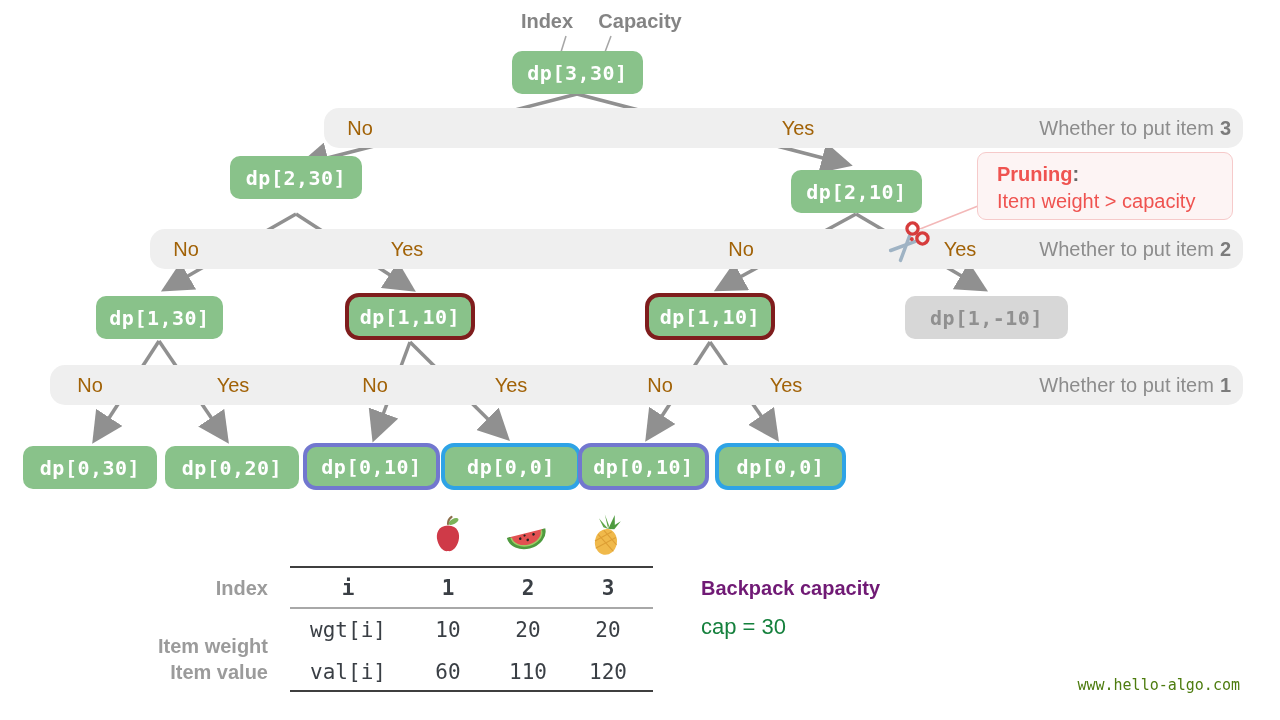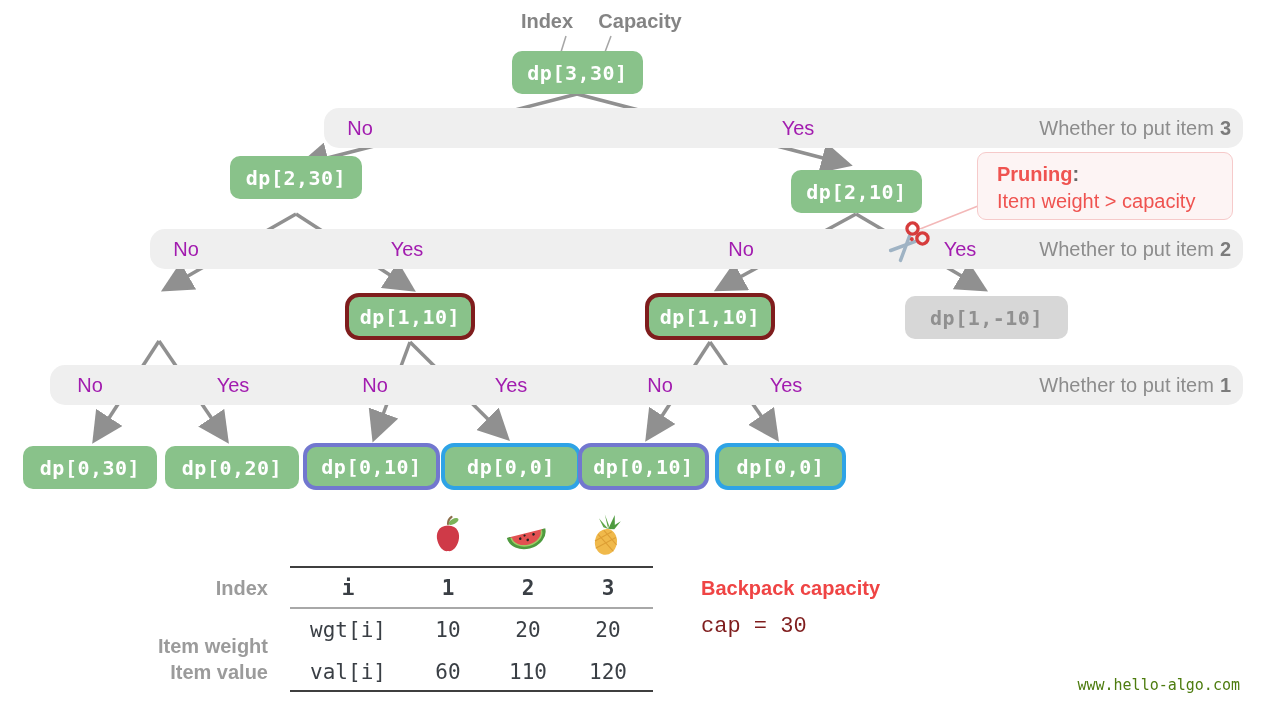--- a/index.html
+++ b/index.html
@@ -3,21 +3,21 @@
 <meta charset="utf-8">
 <style>
   html,body{margin:0;padding:0;background:#ffffff;}
   .canvas{position:relative;width:1280px;height:720px;background:#ffffff;overflow:hidden;
           font-family:"Liberation Sans", sans-serif;}
   svg.edges{position:absolute;left:0;top:0;}
 
   
   .band{position:absolute;height:40px;background:#efefef;border-radius:15px;}
   .band-answer{position:absolute;height:40px;line-height:40px;transform:translateX(-50%);
-               font-size:20px;color:#a21caf;white-space:nowrap;}
+               font-size:20px;color:#a16207;white-space:nowrap;}
   .band-q{position:absolute;right:49px;height:40px;line-height:40px;font-size:20px;
           color:#8c8c8c;white-space:nowrap;}
   .band-q b{margin-left:6px;color:#7c7c7c;}
 
   
   .node{position:absolute;display:flex;align-items:center;justify-content:center;
         box-sizing:border-box;background:#89c28a;color:#ffffff;border-radius:10px;
         font-family:"DejaVu Sans Mono", monospace;font-weight:bold;font-size:20px;
         letter-spacing:0.5px;white-space:nowrap;}
   .node.orange{border:4px solid #7f1d1d;border-radius:14px;}
@@ -42,23 +42,23 @@
   .tbl-rule{position:absolute;left:290px;width:363px;height:2px;}
   .rule-dark{background:#3f3f3f;}
   .rule-light{background:#a8a8a8;height:1.5px;}
   .row-label{position:absolute;left:80px;width:188px;text-align:right;font-weight:bold;
              font-size:20px;line-height:28px;color:#9b9b9b;white-space:nowrap;}
   .cell{position:absolute;transform:translateX(-50%);font-family:"DejaVu Sans Mono", monospace;
         font-size:21px;line-height:28px;color:#3a3f45;white-space:nowrap;}
   .cell.hdr{font-weight:bold;}
   .fruit{position:absolute;transform:translateX(-50%);}
 
-  .cap-label{position:absolute;left:701px;top:577px;font-weight:bold;font-size:20px;color:#ef4444;}
-  .cap-value{position:absolute;left:701px;top:614px;font-family:Liberation Mono, monospace;
-             font-size:22px;color:#7f1d1d;}
+  .cap-label{position:absolute;left:701px;top:577px;font-weight:bold;font-size:20px;color:#701a75;}
+  .cap-value{position:absolute;left:701px;top:614px;font-family:Liberation Sans, sans-serif;
+             font-size:22px;color:#15803d;}
   .watermark{position:absolute;right:40px;top:676px;font-family:"DejaVu Sans Mono", monospace;
              font-size:15px;color:#4d7c0f;}
 </style>
 </head>
 <body>
 
 <div class="canvas">
 
   <svg class="edges" width="1280" height="720">
     <defs>
@@ -113,20 +113,21 @@
   <span class="band-answer" style="left:511px;top:365px;">Yes</span>
   <span class="band-answer" style="left:660px;top:365px;">No</span>
   <span class="band-answer" style="left:786px;top:365px;">Yes</span>
   <div class="band-q" style="top:365px;">
     <span>Whether to put item</span><b>1</b>
   </div>
 
   <div class="node" style="left:512px;top:51px;width:131px;height:43px;">dp[3,30]</div>
   <div class="node" style="left:230px;top:156px;width:132px;height:43px;">dp[2,30]</div>
   <div class="node" style="left:791px;top:170px;width:131px;height:43px;">dp[2,10]</div>
+  <div class="node" style="left:96px;top:296px;width:127px;height:43px;">dp[1,30]</div>
   <div class="node orange" style="left:345px;top:293px;width:130px;height:47px;">dp[1,10]</div>
   <div class="node orange" style="left:645px;top:293px;width:130px;height:47px;">dp[1,10]</div>
   <div class="node pruned" style="left:905px;top:296px;width:163px;height:43px;">dp[1,-10]</div>
   <div class="node" style="left:23px;top:446px;width:134px;height:43px;">dp[0,30]</div>
   <div class="node" style="left:165px;top:446px;width:134px;height:43px;">dp[0,20]</div>
   <div class="node purple" style="left:303px;top:443px;width:137px;height:47px;">dp[0,10]</div>
   <div class="node blue" style="left:441px;top:443px;width:140px;height:47px;">dp[0,0]</div>
   <div class="node purple" style="left:578px;top:443px;width:131px;height:47px;">dp[0,10]</div>
   <div class="node blue" style="left:715px;top:443px;width:131px;height:47px;">dp[0,0]</div>
 

